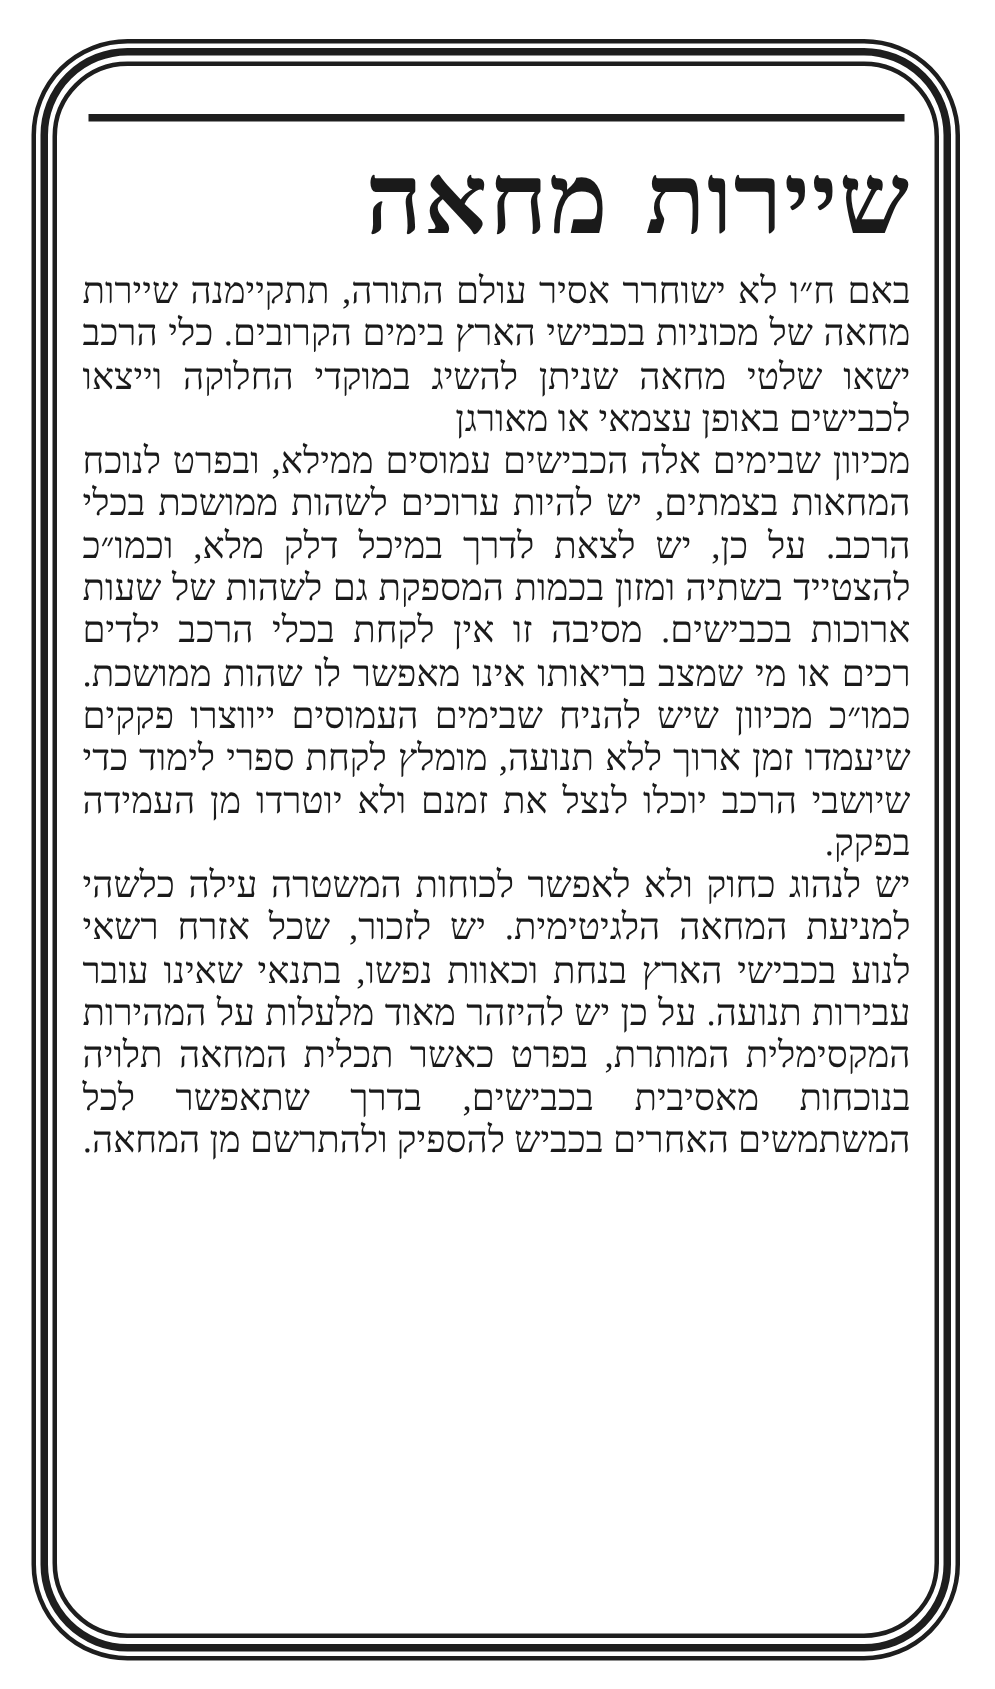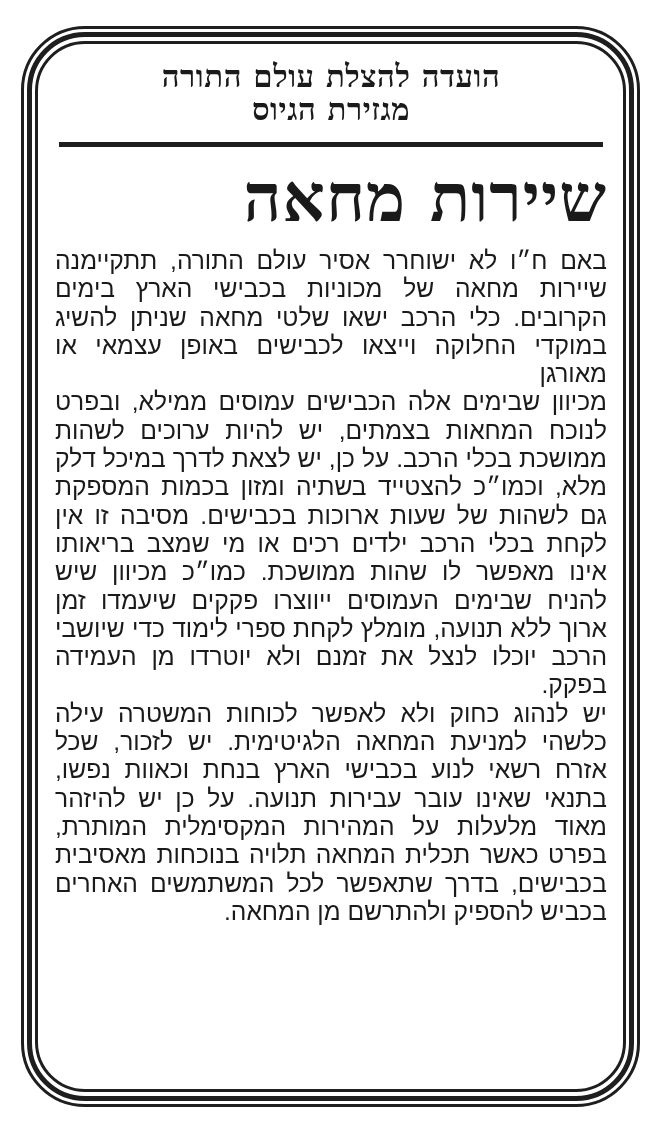--- a/index.html
+++ b/index.html
@@ -27,41 +27,37 @@
   }
   .rule {
     height: 5px; background: #1e1e1e; margin: 16px 4px 0 4px;
   }
   .main-title {
     font-family: "DejaVu Serif", serif; font-weight: bold;
     font-size: 66px; line-height: 70px; margin: 16px 0 14px 0;
     letter-spacing: 1px;
   }
   .body-text {
-    font-family: Liberation Sans, sans-serif; font-size: 24.6px; line-height: 28.3px;
+    font-family: Liberation Serif, serif; font-size: 24.6px; line-height: 28.3px;
     text-align: justify; text-align-last: right; margin: 0;
   }
   .body-text p { margin: 0; }
   .slogan {
     font-family: "DejaVu Serif", serif; font-weight: bold;
     text-align: center; font-size: 34px; line-height: 40px; margin-top: 20px;
   }
 </style>
 </head>
 <body>
 
 <div class="frame-outer"></div>
 <div class="frame-mid"></div>
 <div class="frame-inner"></div>
 
 <div class="content">
-  <div>
-    <div class="org-title">הועדה להצלת עולם התורה</div>
-    <div class="org-title">מגזירת הגיוס</div>
-  </div>
   <div class="rule"></div>
   <h1 class="main-title">שיירות מחאה</h1>
   <div class="body-text">
     <p>באם ח״ו לא ישוחרר אסיר עולם התורה, תתקיימנה שיירות מחאה של מכוניות בכבישי הארץ בימים הקרובים. כלי הרכב ישאו שלטי מחאה שניתן להשיג במוקדי החלוקה וייצאו לכבישים באופן עצמאי או מאורגן</p>
     <p>מכיוון שבימים אלה הכבישים עמוסים ממילא, ובפרט לנוכח המחאות בצמתים, יש להיות ערוכים לשהות ממושכת בכלי הרכב. על כן, יש לצאת לדרך במיכל דלק מלא, וכמו״כ להצטייד בשתיה ומזון בכמות המספקת גם לשהות של שעות ארוכות בכבישים. מסיבה זו אין לקחת בכלי הרכב ילדים רכים או מי שמצב בריאותו אינו מאפשר לו שהות ממושכת. כמו״כ מכיוון שיש להניח שבימים העמוסים ייווצרו פקקים שיעמדו זמן ארוך ללא תנועה, מומלץ לקחת ספרי לימוד כדי שיושבי הרכב יוכלו לנצל את זמנם ולא יוטרדו מן העמידה בפקק.</p>
     <p>יש לנהוג כחוק ולא לאפשר לכוחות המשטרה עילה כלשהי למניעת המחאה הלגיטימית. יש לזכור, שכל אזרח רשאי לנוע בכבישי הארץ בנחת וכאוות נפשו, בתנאי שאינו עובר עבירות תנועה. על כן יש להיזהר מאוד מלעלות על המהירות המקסימלית המותרת, בפרט כאשר תכלית המחאה תלויה בנוכחות מאסיבית בכבישים, בדרך שתאפשר לכל המשתמשים האחרים בכביש להספיק ולהתרשם מן המחאה.</p>
   </div>
 </div>
 
 </body></html>

